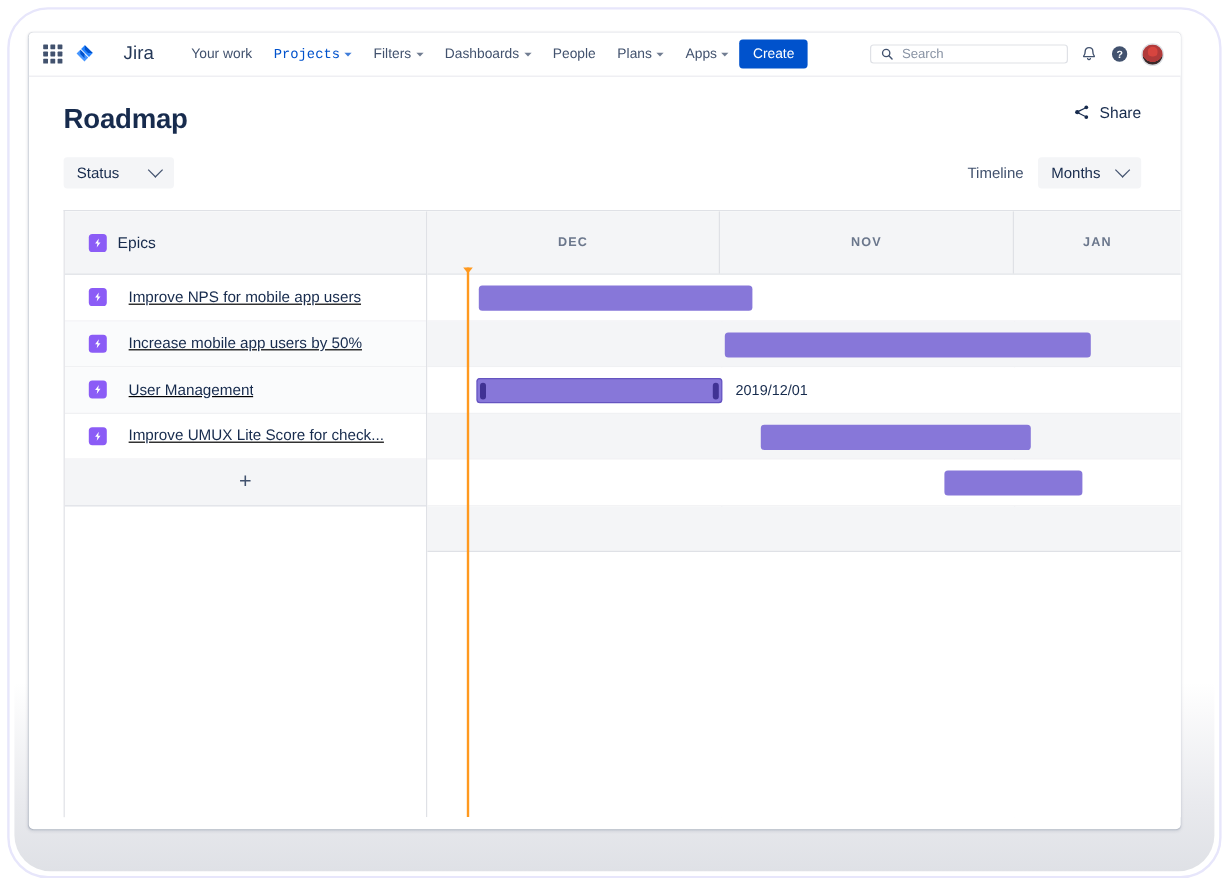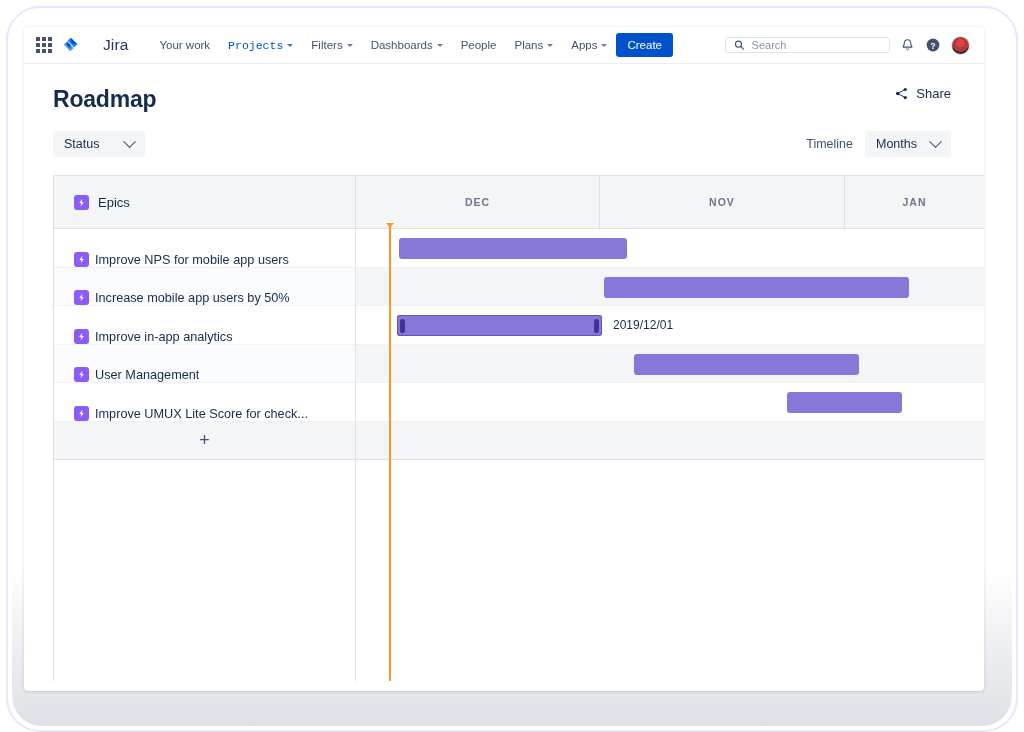--- a/index.html
+++ b/index.html
@@ -251,25 +251,26 @@
     background: #8b5cf6;
     border-radius: 3px;
     display: flex; align-items: center; justify-content: center;
     flex: none;
   }
   .epic-icon svg { display: block; }
   .rm-left-head-label { font-size: 13px; color: #172b4d; }
 
   .epic-row {
     height: 38.5px;
-    display: flex; align-items: flex-end;
-    gap: 6px;
+    display: flex; align-items: center;
+    gap: 18px;
     padding-left: 20px;
     border-bottom: 1px solid #f0f1f3;
     cursor: pointer;
+    text-decoration: underline;
   }
   .epic-row.alt { background: #fafbfc; }
   .epic-row-label {
     font-size: 12.7px;
     color: #172b4d;
     white-space: nowrap;
     overflow: hidden;
     text-overflow: ellipsis;
   }
   .add-row {
@@ -556,28 +557,20 @@
                 <span class="epic-row-label">Improve NPS for mobile app users</span>
               </div>
               <div class="epic-row alt">
                 <span class="epic-icon">
                   <svg width="9" height="9" viewBox="0 0 12 12">
                     <path d="M7.2 1 L3 6.6 H5.6 L4.8 11 L9 5.4 H6.4 Z" fill="#ffffff"></path>
                   </svg>
                 </span>
                 <span class="epic-row-label">Increase mobile app users by 50%</span>
               </div>
-              <div class="epic-row">
-                <span class="epic-icon">
-                  <svg width="9" height="9" viewBox="0 0 12 12">
-                    <path d="M7.2 1 L3 6.6 H5.6 L4.8 11 L9 5.4 H6.4 Z" fill="#ffffff"></path>
-                  </svg>
-                </span>
-                <span class="epic-row-label">Improve in-app analytics</span>
-              </div>
               <div class="epic-row alt">
                 <span class="epic-icon">
                   <svg width="9" height="9" viewBox="0 0 12 12">
                     <path d="M7.2 1 L3 6.6 H5.6 L4.8 11 L9 5.4 H6.4 Z" fill="#ffffff"></path>
                   </svg>
                 </span>
                 <span class="epic-row-label">User Management</span>
               </div>
               <div class="epic-row">
                 <span class="epic-icon">

